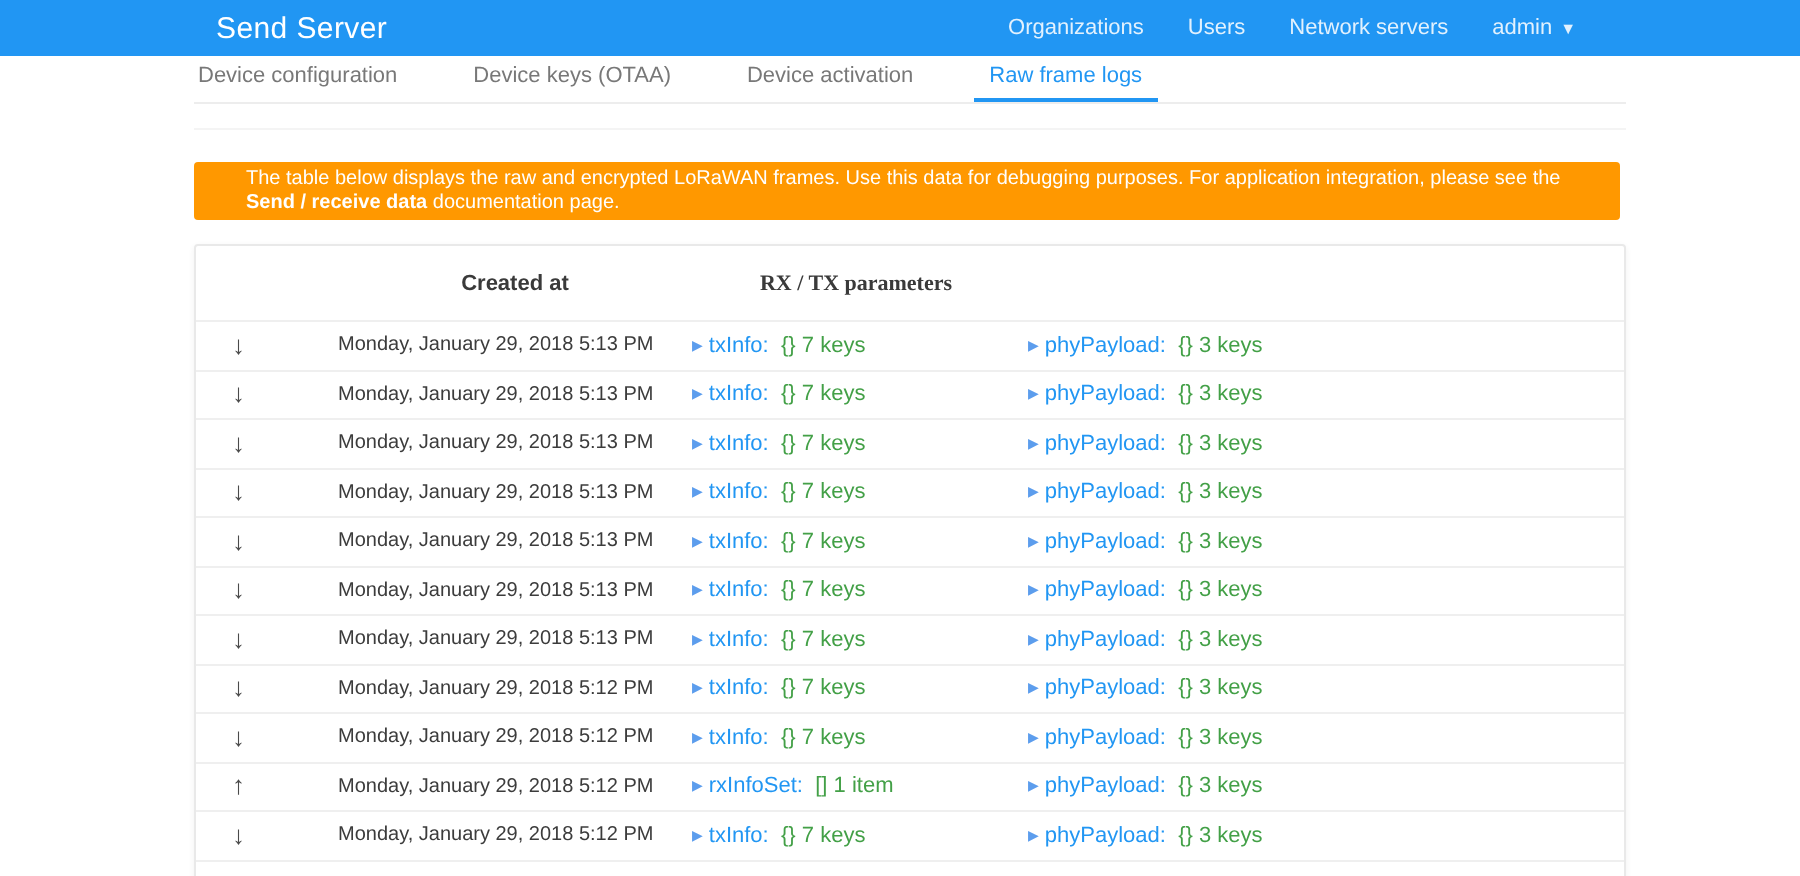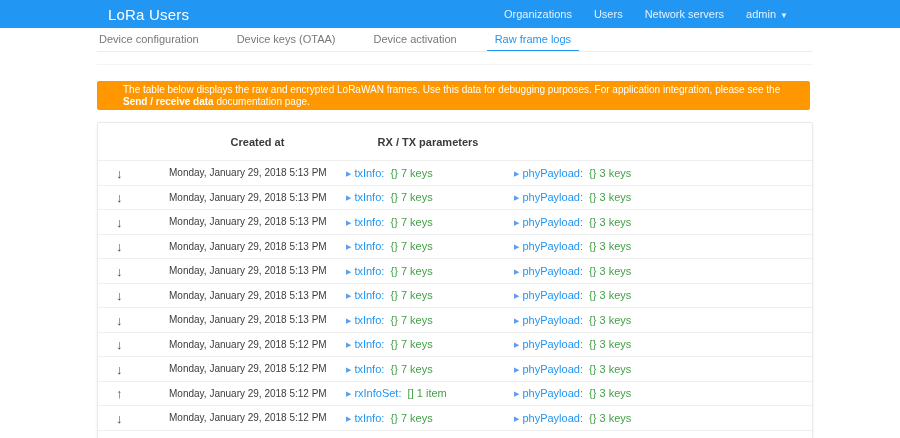--- a/index.html
+++ b/index.html
@@ -11,21 +11,21 @@
     background: #2196F3; display: flex; align-items: center; }
   .appbar-title { margin-left: 108px; color: #ffffff; font-size: 15px; font-weight: 500;
     letter-spacing: .2px; }
   .appbar-nav { position: absolute; right: 112px; top: 0; height: 28px;
     display: flex; align-items: center; gap: 22px; }
   .nav-item { color: rgba(255,255,255,0.87); font-size: 11px; cursor: pointer; white-space: nowrap; }
   .nav-caret { font-size: 8px; margin-left: 4px; color: rgba(255,255,255,0.87); }
 
   
   .tabbar { position: absolute; left: 97px; top: 28px; width: 716px; height: 23px;
-    display: flex; align-items: center; gap: 34px; background: #ffffff; }
+    display: flex; align-items: flex-start; gap: 34px; background: #ffffff; }
   .tab { font-size: 11px; color: #787878; padding: 4px 2px 6px 2px; cursor: pointer;
     position: relative; white-space: nowrap; }
   .tab.active { color: #2196F3; }
   .tab.active::after { content: ""; position: absolute; left: -6px; right: -6px; bottom: -1px;
     height: 2px; background: #2196F3; }
   .tab-divider { position: absolute; left: 97px; top: 51px; width: 716px; height: 1px;
     background: #ededed; }
   .content-divider { position: absolute; left: 97px; top: 64px; width: 716px; height: 1px;
     background: #f4f4f4; }
 
@@ -41,34 +41,34 @@
     background: #ffffff; border: 1px solid #e9e9e9; border-radius: 2px;
     box-shadow: 0 1px 3px rgba(0,0,0,0.06); overflow: hidden; }
   .thead { display: flex; height: 37px; align-items: center; }
   .th { font-size: 11px; font-weight: bold; color: #3a3a3a; text-align: center; }
   .trow { display: flex; height: 24.5px; align-items: center; border-top: 1px solid #efefef; }
 
   .c-arrow   { width: 71px;  padding-left: 18px; flex: none; }
   .c-created { width: 177px; flex: none; font-size: 10px; color: #3c3c3c; white-space: nowrap; }
   .c-json    { width: 168px; flex: none; font-size: 11px; white-space: nowrap; }
   .th.h-created { width: 177px; flex: none; }
-  .th.h-rxtx    { width: 164px; flex: none; }
+  .th.h-rxtx    { width: 164px; flex: none; font-family: Liberation Serif, serif; }
   .th.h-frame   { width: 168px; flex: none; }
   .thead .c-arrow { height: 1px; }
 
   .arrow { font-size: 13px; font-weight: bold; color: #4a4a4a; line-height: 1; }
   .tri  { font-size: 7px; color: #5c9ded; vertical-align: 1px; cursor: pointer; margin-right: 3px; }
   .jkey { color: #2196F3; cursor: pointer; text-align: right; }
   .jval { color: #43A047; }
 </style>
 </head>
 <body>
 
 <div class="appbar">
-  <div class="appbar-title">LoRa Users</div>
+  <div class="appbar-title">Send Server</div>
   <div class="appbar-nav">
     <span class="nav-item">Organizations</span>
     <span class="nav-item">Users</span>
     <span class="nav-item">Network servers</span>
     <span class="nav-item"><span>admin</span><span class="nav-caret">▼</span></span>
   </div>
 </div>
 
 <div class="tabbar">
   <span class="tab">Device configuration</span>

